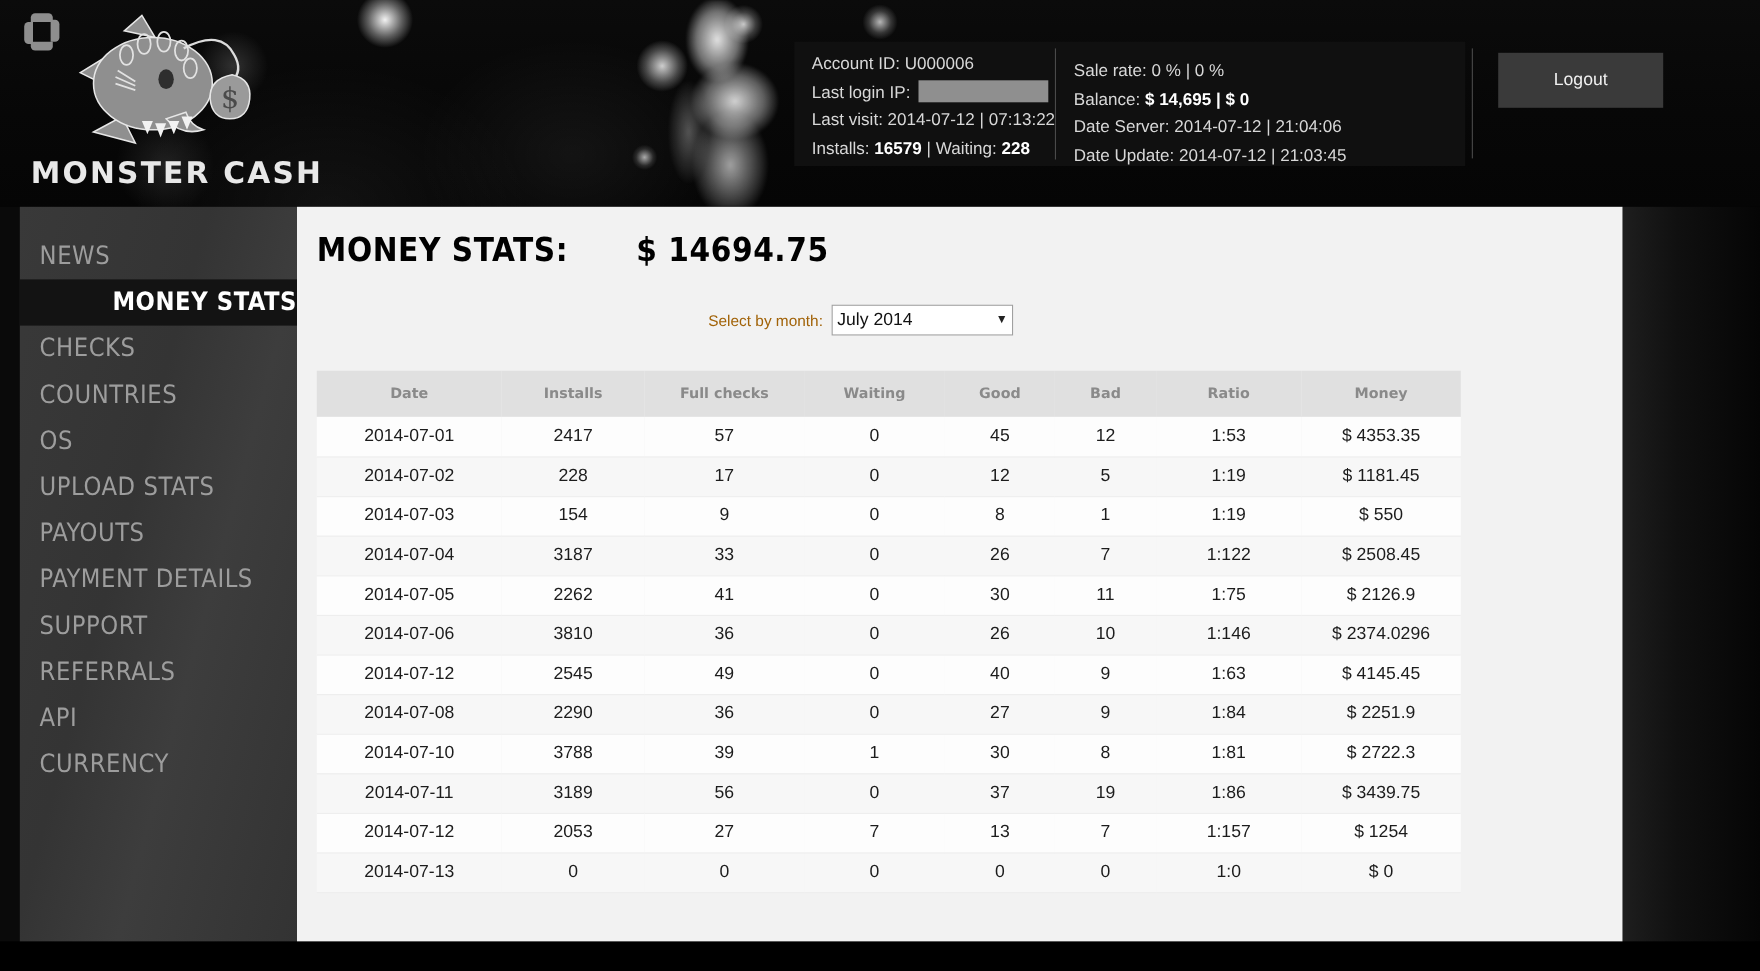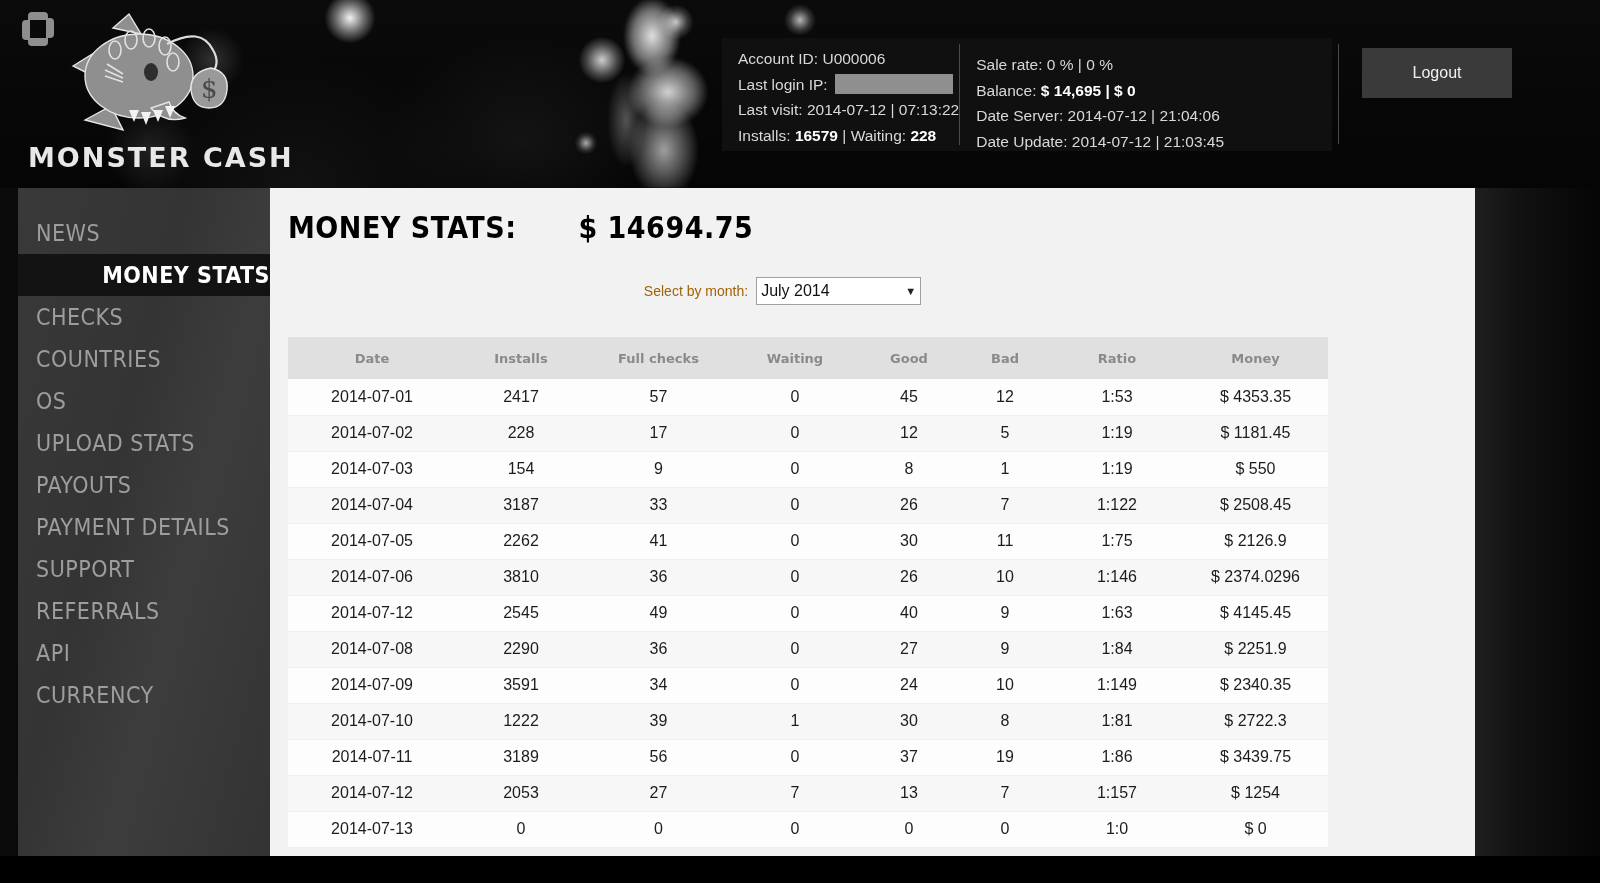--- a/index.html
+++ b/index.html
@@ -482,32 +482,22 @@
               <td>2014-07-08</td>
               <td>2290</td>
               <td>36</td>
               <td>0</td>
               <td>27</td>
               <td>9</td>
               <td>1:84</td>
               <td>$ 2251.9</td>
             </tr>
             <tr>
-              <td>2014-07-09</td>
-              <td>3591</td>
-              <td>34</td>
-              <td>0</td>
-              <td>24</td>
-              <td>10</td>
-              <td>1:149</td>
-              <td>$ 2340.35</td>
-            </tr>
-            <tr>
               <td>2014-07-10</td>
-              <td>1222</td>
+              <td>3788</td>
               <td>39</td>
               <td>1</td>
               <td>30</td>
               <td>8</td>
               <td>1:81</td>
               <td>$ 2722.3</td>
             </tr>
             <tr>
               <td>2014-07-11</td>
               <td>3189</td>

